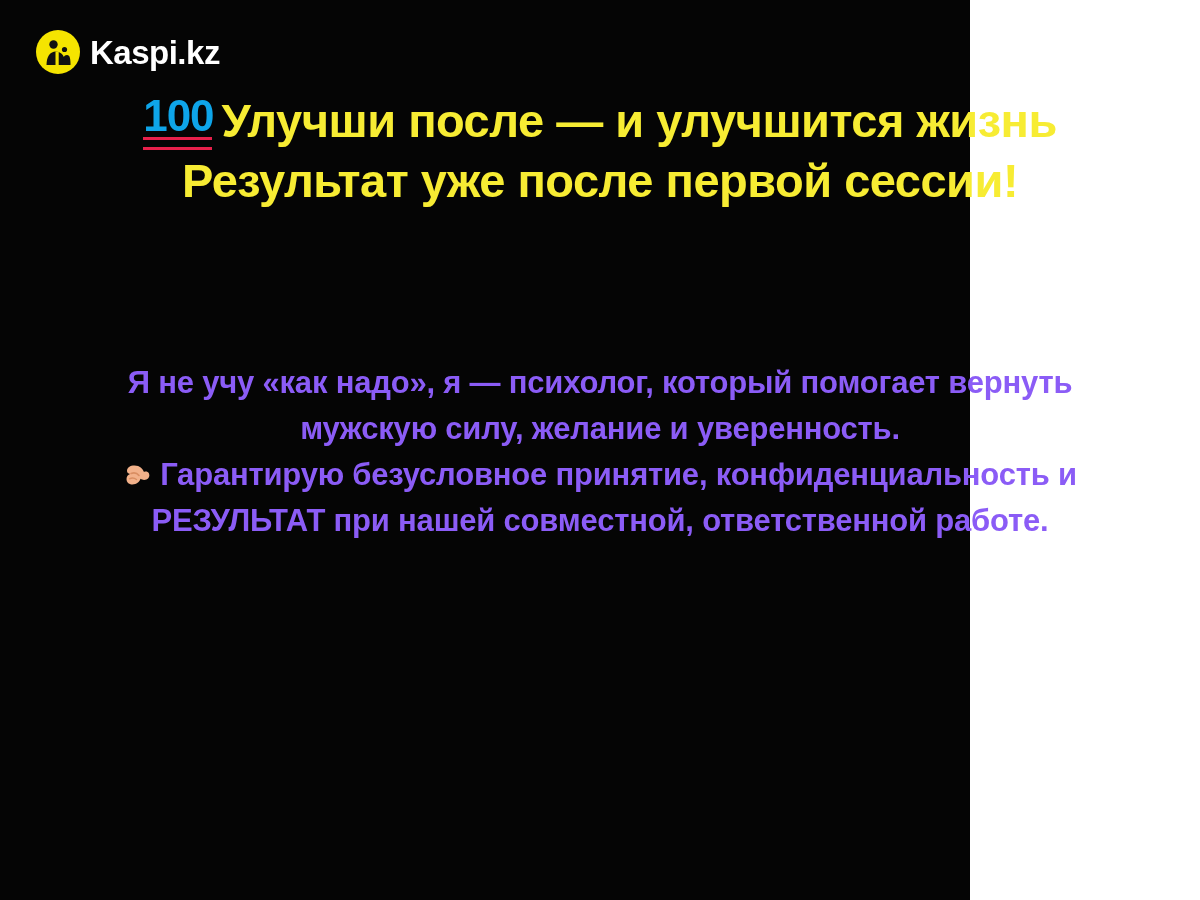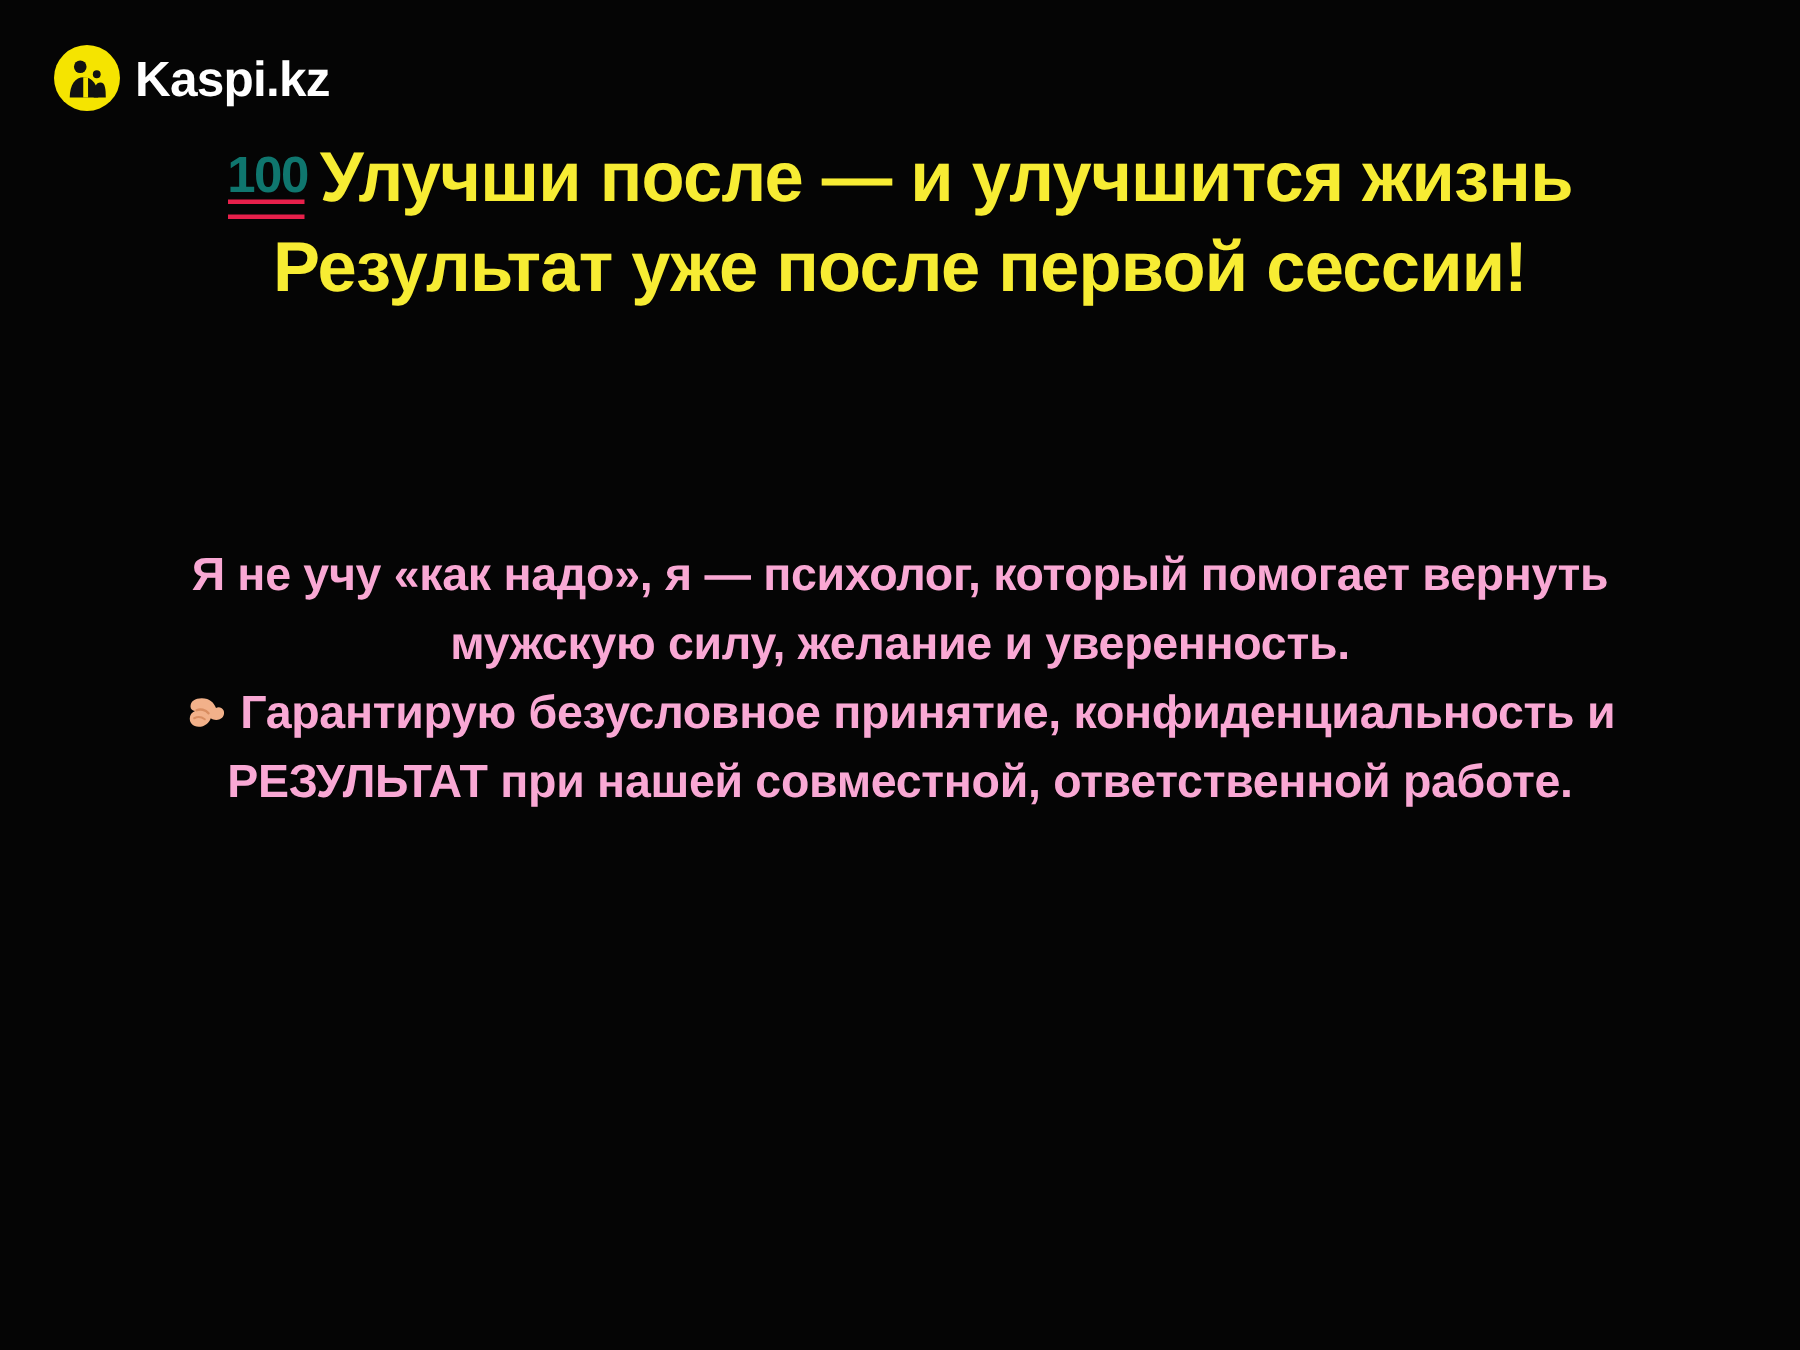--- a/index.html
+++ b/index.html
@@ -8,21 +8,21 @@
     background: #ffffff;
   }
   body {
     width: 1200px;
     height: 900px;
     overflow: hidden;
     font-family: "Liberation Sans", sans-serif;
   }
   .poster {
     position: relative;
-    width: 1200px;
+    width: 970px;
     height: 900px;
     background: #050505;
     box-sizing: border-box;
     padding: 0;
   }
 
   
   .brand {
     position: absolute;
     top: 30px;
@@ -61,23 +61,23 @@
     color: #f7ec33;
     font-weight: bold;
     font-size: 47px;
     line-height: 1.28;
     font-family: "Liberation Sans", sans-serif;
     letter-spacing: -0.5px;
   }
   .headline .line { display: block; white-space: nowrap; }
   .emoji-100 {
     display: inline-block;
-    color: #0f766e;
+    color: #0ea5e9;
     font-weight: bold;
-    font-size: 34px;
+    font-size: 44px;
     letter-spacing: -1px;
     vertical-align: 6px;
     position: relative;
     padding-bottom: 6px;
     margin-right: 8px;
     font-family: "Liberation Sans", sans-serif;
   }
   .emoji-100::after {
     content: "";
     position: absolute;
@@ -89,21 +89,21 @@
     border-bottom: 3px solid #e8204b;
   }
 
   
   .body-block {
     position: absolute;
     top: 360px;
     left: 0;
     width: 1200px;
     text-align: center;
-    color: #f9a8d4;
+    color: #8b5cf6;
   }
   .para {
     font-size: 31px;
     font-weight: bold;
     line-height: 1.48;
     margin: 0 auto;
     width: 1010px;
     font-family: "Liberation Sans", sans-serif;
     letter-spacing: -0.2px;
   }

